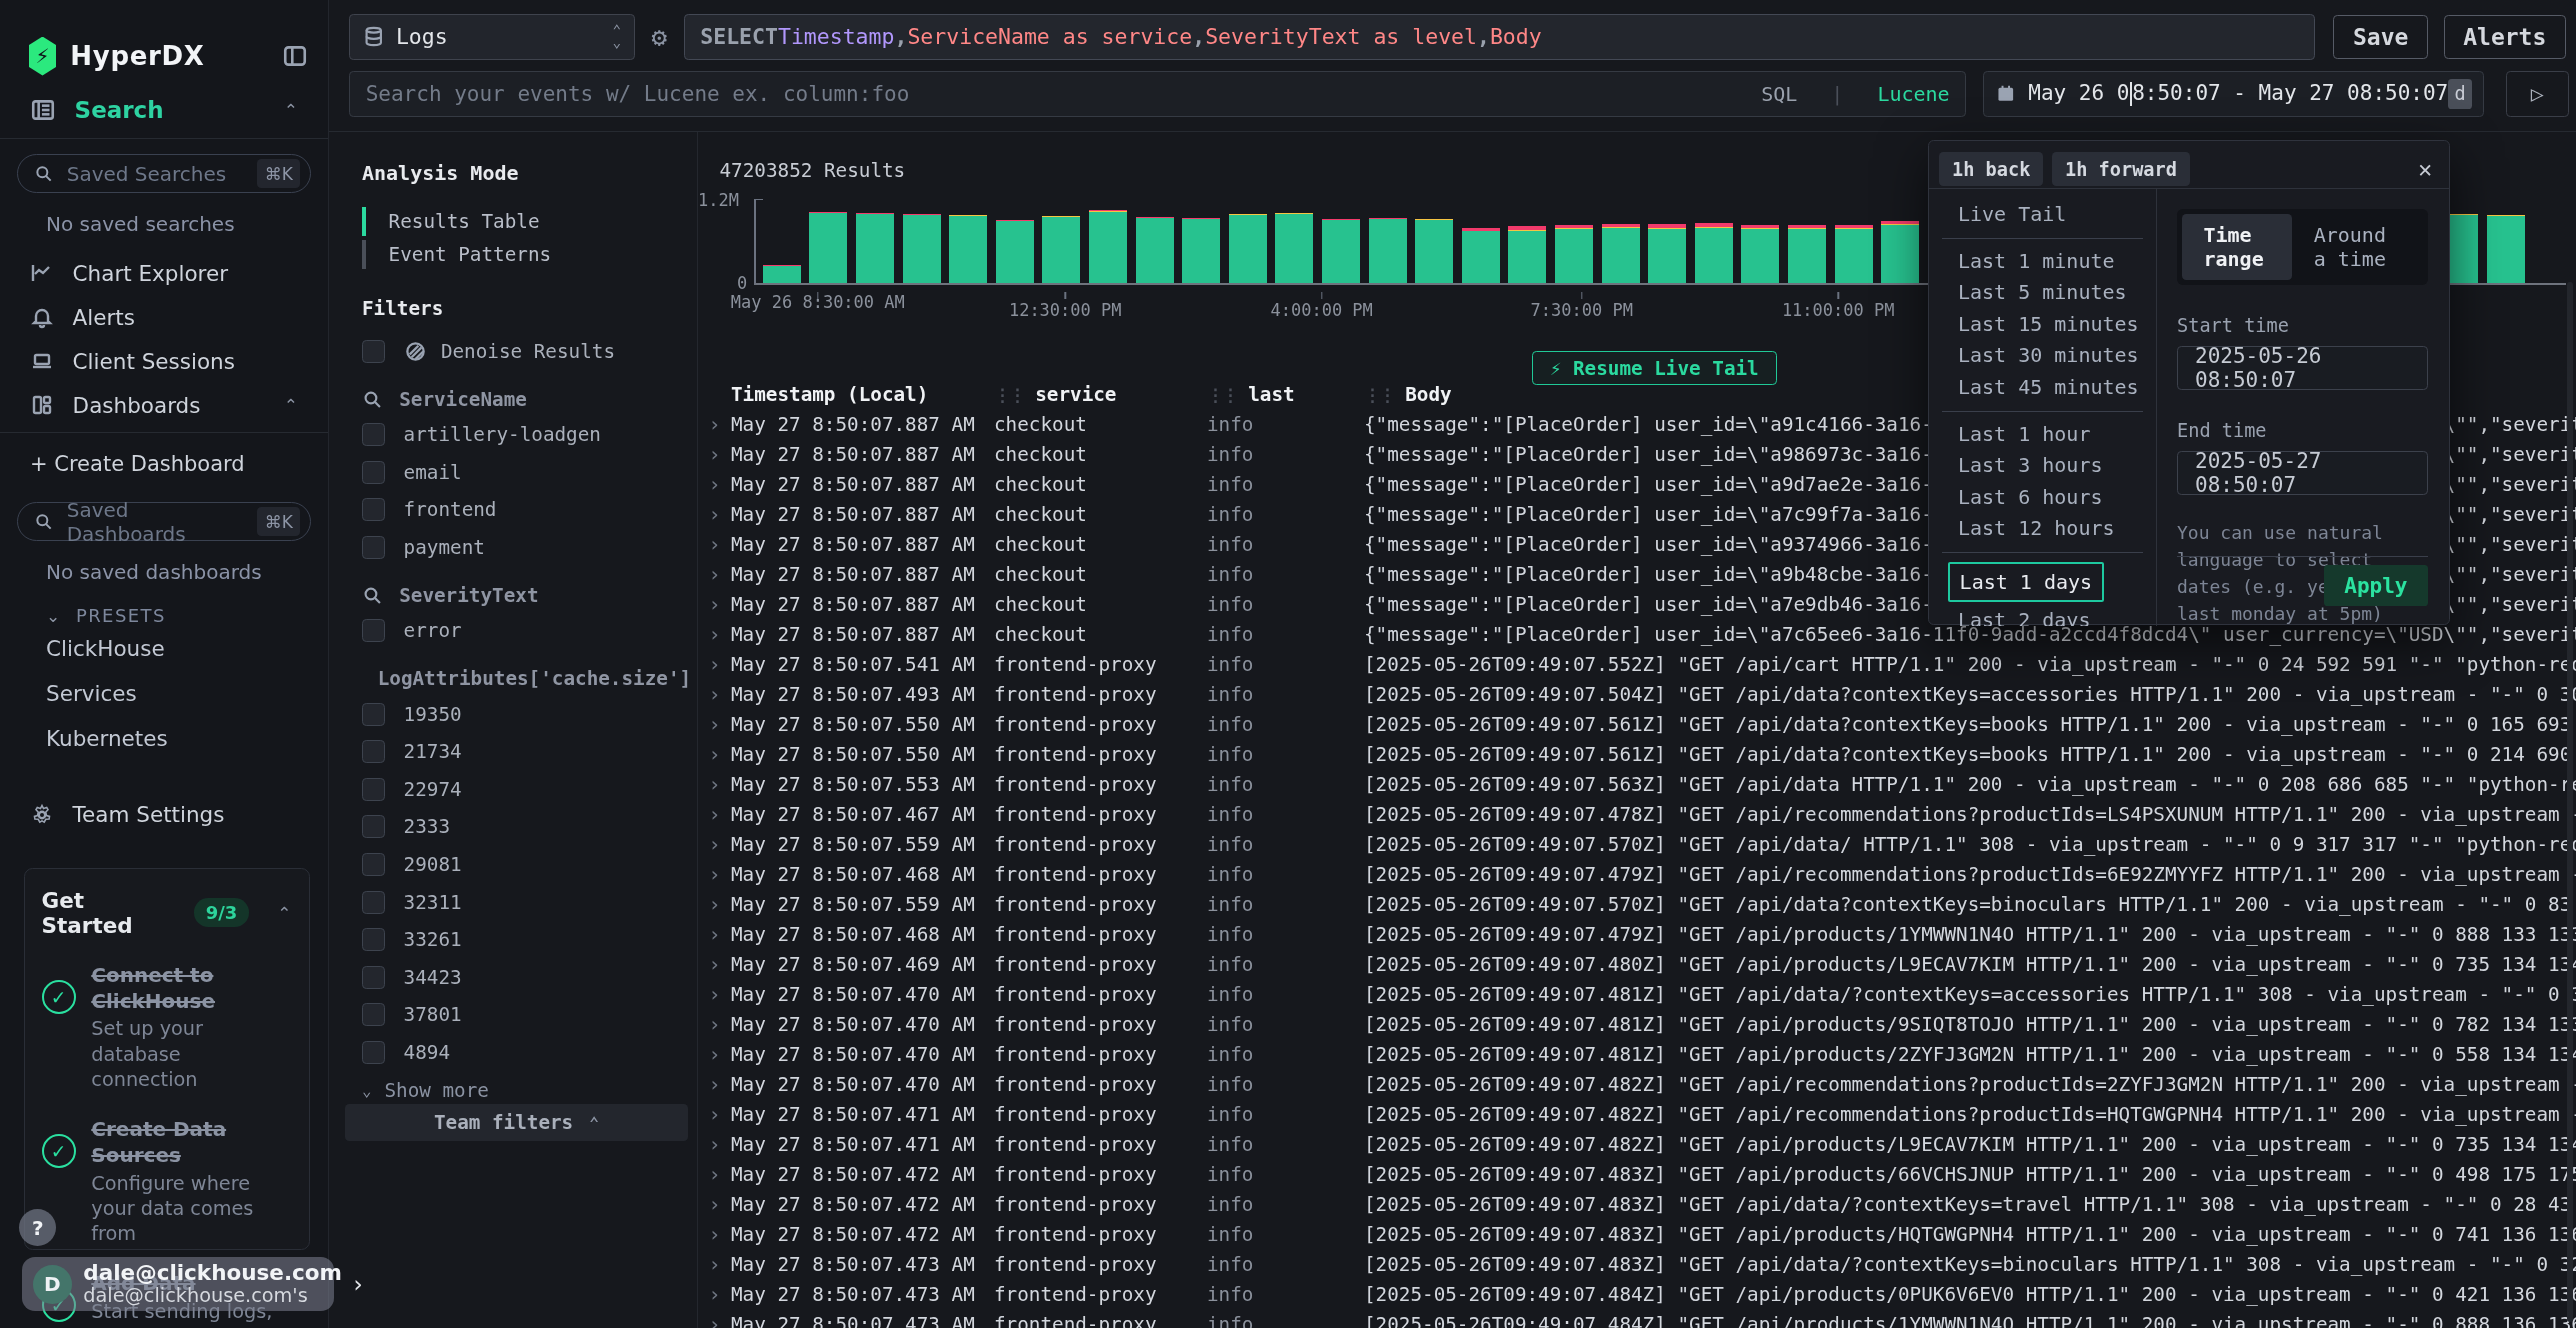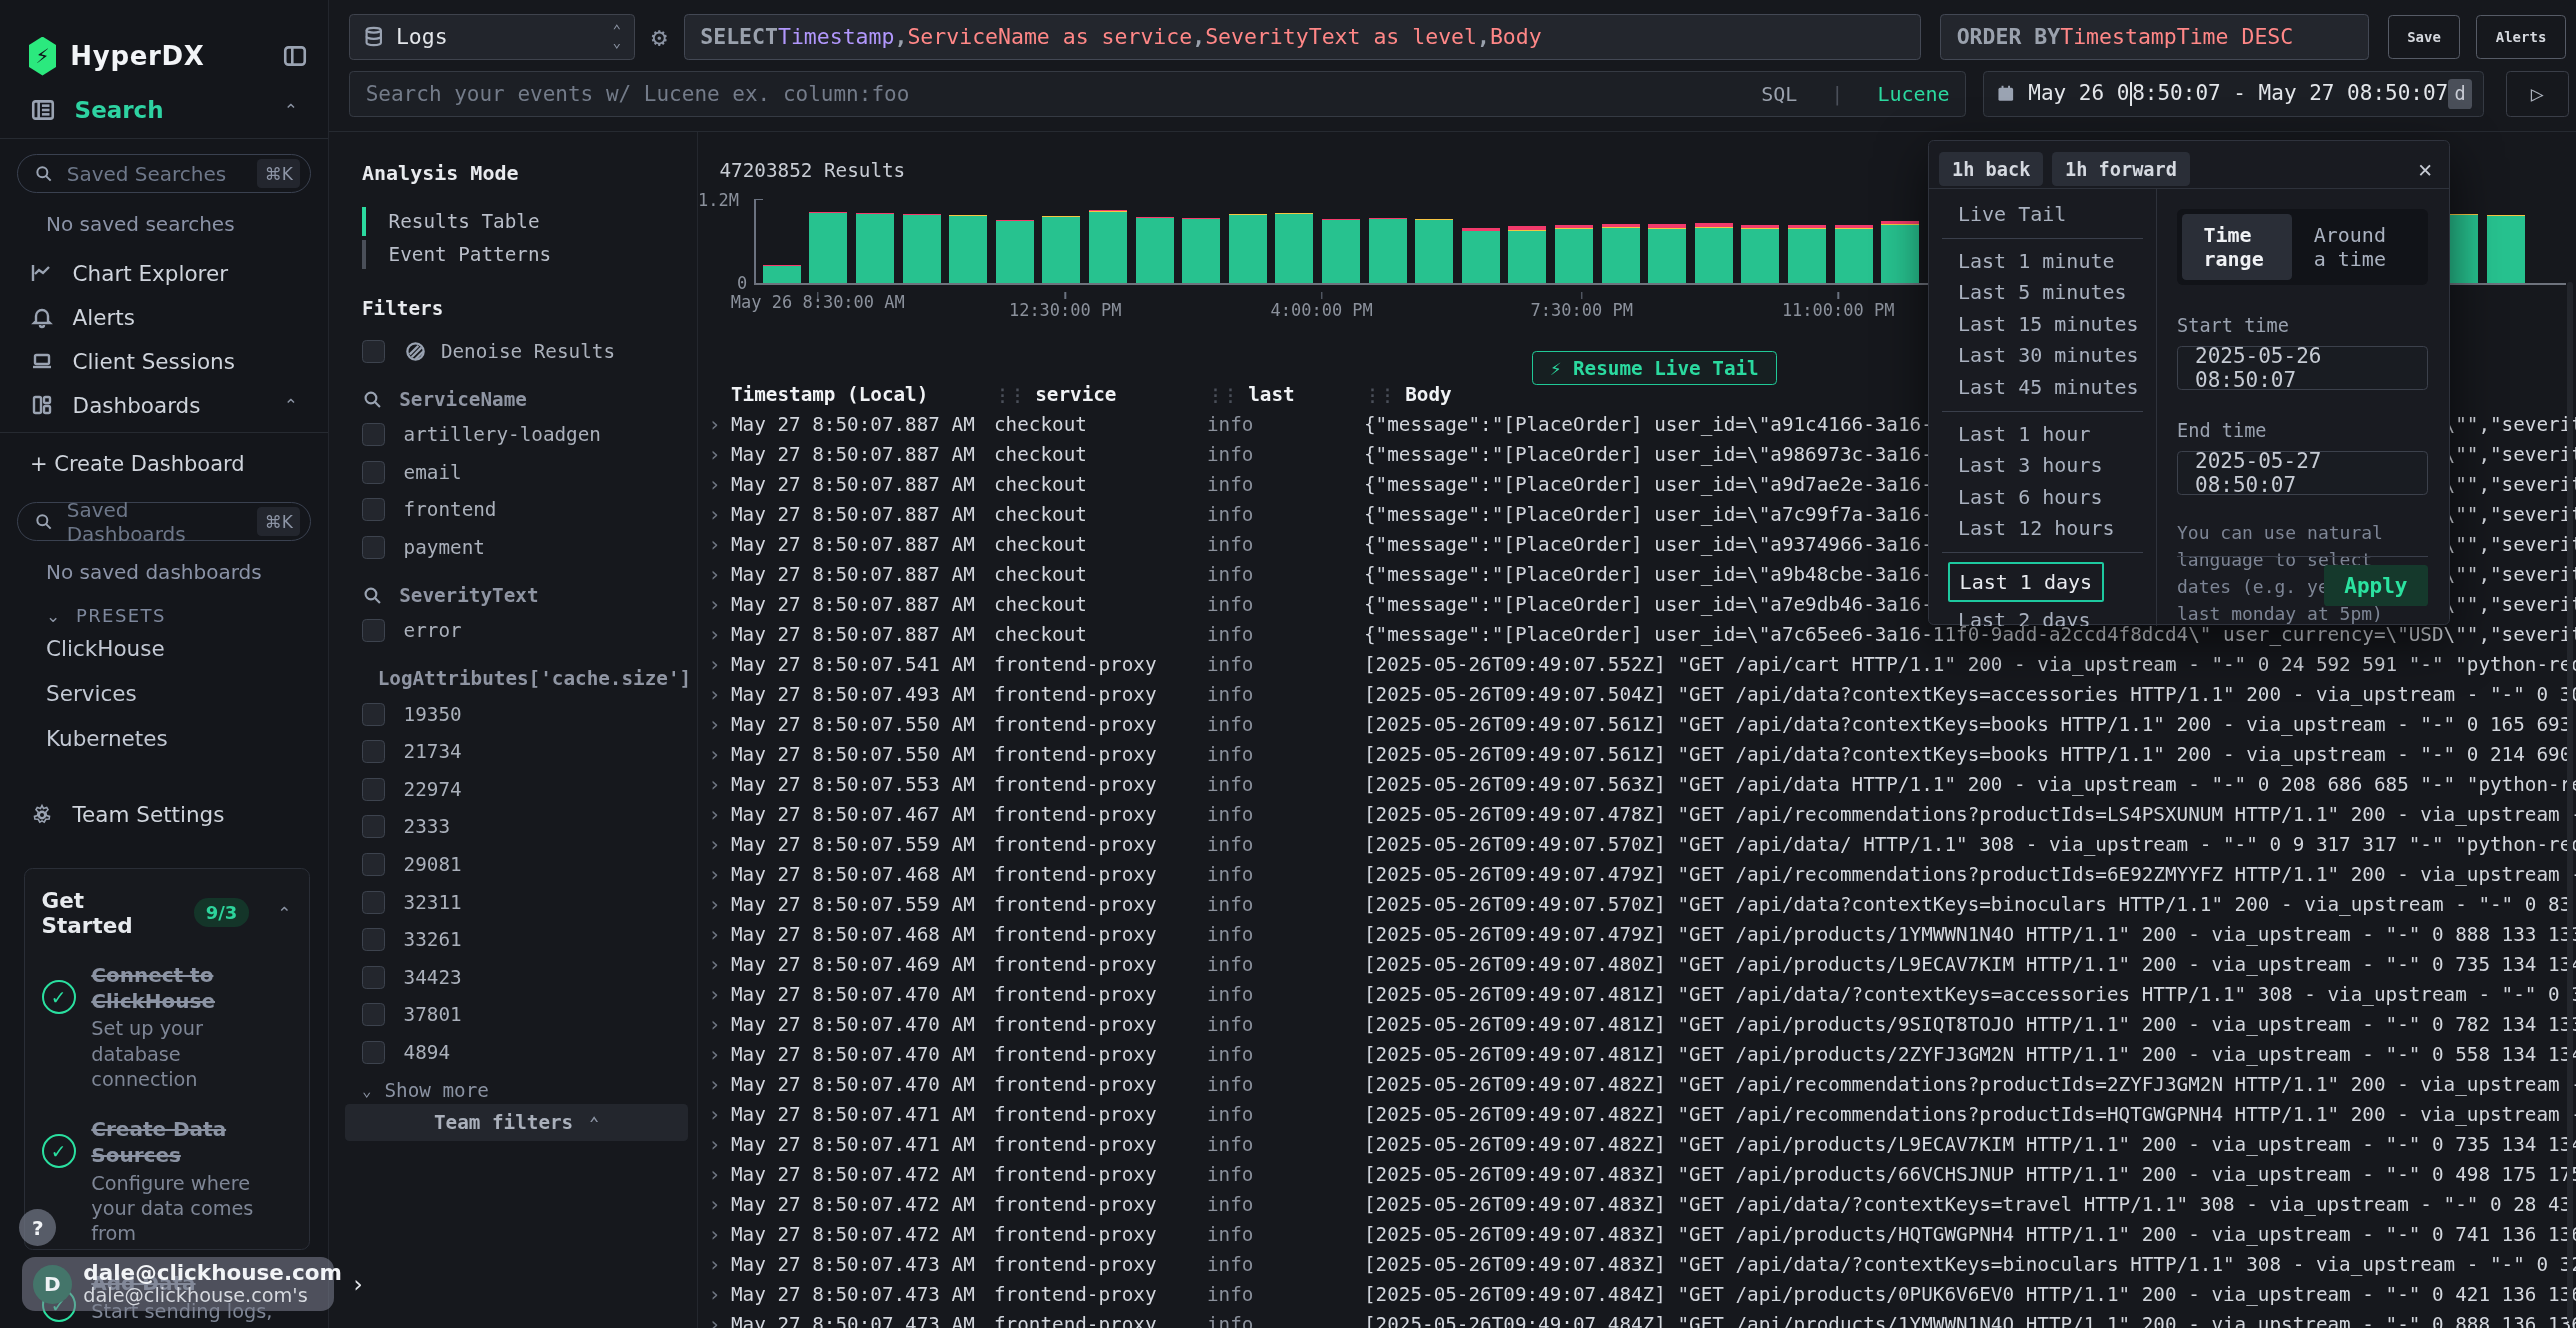--- a/index.html
+++ b/index.html
@@ -23,21 +23,21 @@
   .updown { color:#8b93a3; font-size:14.3px; line-height:11.4px; text-align:center; }
   .gearbtn { width:40px; text-align:center; font-size:26px; color:#8b93a3; margin:0 4.3px; }
   .queryfield { height:46px; background:#23262d; border:0.7px solid #434854; border-radius:4.3px;
     display:flex; align-items:center; padding:0 15.7px; font-size:21.5px; white-space:nowrap; overflow:hidden; }
   .q-select { flex:1; margin-right:18.6px; }
   .q-order  { width:429px; margin-right:18.6px; }
   .tok-kw { color:#9aa1ad; font-weight:bold; }
   .tok-purple { color:#b197fc; }
   .tok-salmon { color:#ff8787; }
   .tbtn { height:44px; border:0.7px solid #565b66; border-radius:4.3px; background:transparent; color:#d5d8de;
-    font-size:14px; font-weight:bold; padding:0 18.6px; margin-right:15.7px; display:flex; align-items:center; font-family:"DejaVu Sans Mono",monospace; }
+    font-size:23px; font-weight:bold; padding:0 18.6px; margin-right:15.7px; display:flex; align-items:center; font-family:"DejaVu Sans Mono",monospace; }
   .searchfield { flex:1; height:46px; background:#1c1f25; border:0.7px solid #353a43; border-radius:4.3px;
     display:flex; align-items:center; padding:0 15.7px; margin-right:17px;gap:24px; }
   .searchfield .ph { flex:1; color:#737b89; font-size:21px; }
   .sf-sql { color:#9aa1ad; font-size:20px; }
   .sf-div { color:#4a4f59; font-size:20px; margin:0 10px; }
   .sf-lucene { color:#2bd99f; font-size:20px; }
   .datefield { width:501px; height:46px; background:#1c1f25; border:0.7px solid #353a43; border-radius:4.3px;
     display:flex; align-items:center; padding:0 11.4px; margin-right:21.5px; }
   .datefield .dtxt { flex:1; color:#e3e6ea; font-size:21px; white-space:nowrap; }
   .caret { display:inline-block; width:1.4px; height:24px; background:#e3e6ea; vertical-align:middle; margin:0 0.7px; }
@@ -322,24 +322,20 @@
         <div class="queryfield q-select" id="sel-q">
             <span class="tok-kw">SELECT </span>
             <span class="tok-purple">Timestamp</span>
             <span class="tok-kw">, </span>
             <span class="tok-salmon">ServiceName as service</span>
             <span class="tok-kw">, </span>
             <span class="tok-salmon">SeverityText as level</span>
             <span class="tok-kw">, </span>
             <span class="tok-salmon">Body</span>
           </div>
-        <div class="queryfield q-order" id="ord-q">
-            <span class="tok-kw">ORDER BY </span>
-            <span class="tok-salmon">TimestampTime DESC</span>
-          </div>
         <button class="tbtn">Save</button>
         <button class="tbtn" style="margin-right:2.9px">Alerts</button>
       </div>
       <div class="tb-row tb-row2">
         <div class="searchfield">
           <span class="ph">Search your events w/ Lucene ex. column:foo</span>
           <span class="sf-sql">SQL</span>
           <span class="sf-div">|</span>
           <span class="sf-lucene">Lucene</span>
         </div>

